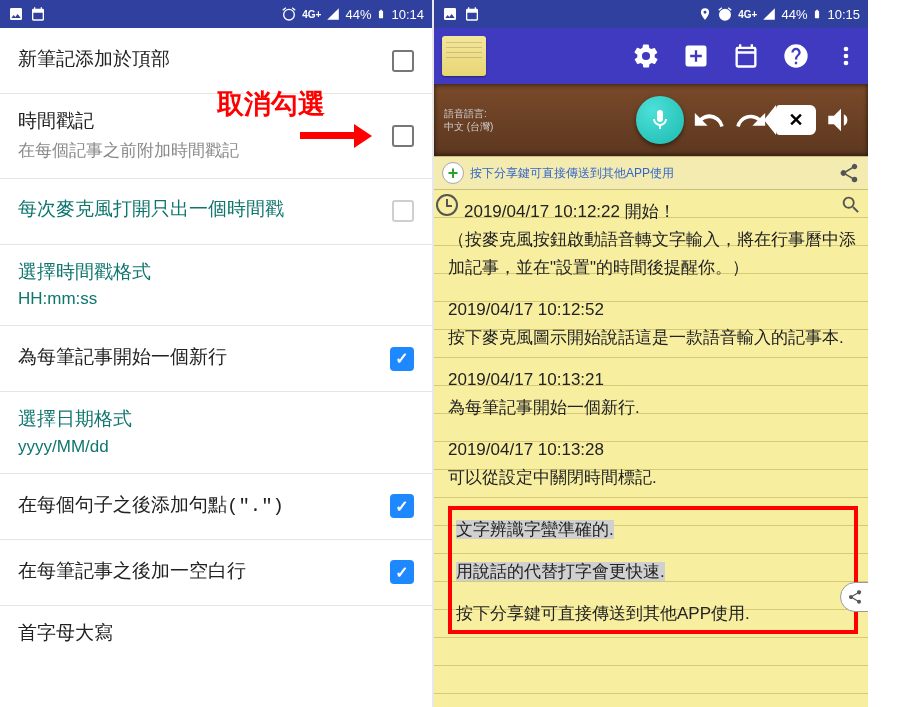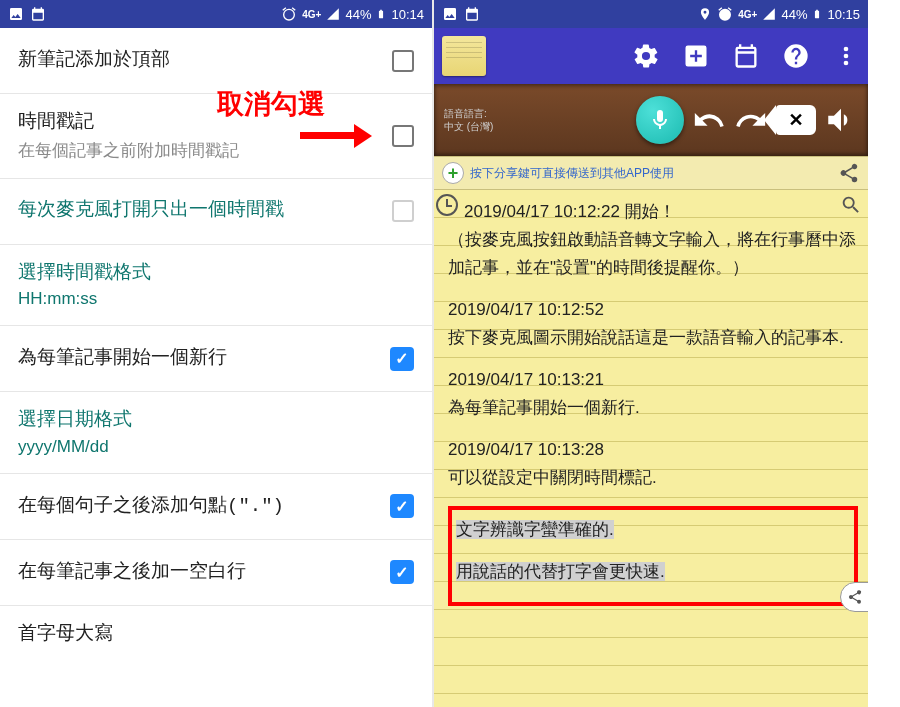--- a/index.html
+++ b/index.html
@@ -280,20 +280,21 @@
       <div>為每筆記事開始一個新行.</div>
     </div>
     <div class="note-block">
       <div>2019/04/17 10:13:28</div>
       <div>可以從設定中關閉時間標記.</div>
     </div>
 
     <div class="highlight-box">
       <div class="note-block"><span class="hl">文字辨識字蠻準確的.</span></div>
       <div class="note-block"><span class="hl">用說話的代替打字會更快速.</span></div>
+      <div><span class="hl">按下分享鍵可直接傳送到其他APP使用.</span></div>
     </div>
 
     <div class="side-share">
         <svg viewBox="0 0 24 24">
           <path d="M18 16.1a3 3 0 0 0-2 .8l-7.1-4.1a3.4 3.4 0 0 0 0-1.4L16 7.2a3 3 0 1 0-1-2.2 3.2 3.2 0 0 0 .1.7L8 9.8a3 3 0 1 0 0 4.4l7.1 4.1a2.8 2.8 0 0 0-.1.6 3 3 0 1 0 3-2.8z"></path>
         </svg>
       </div>
   </div>
 </div>
 

